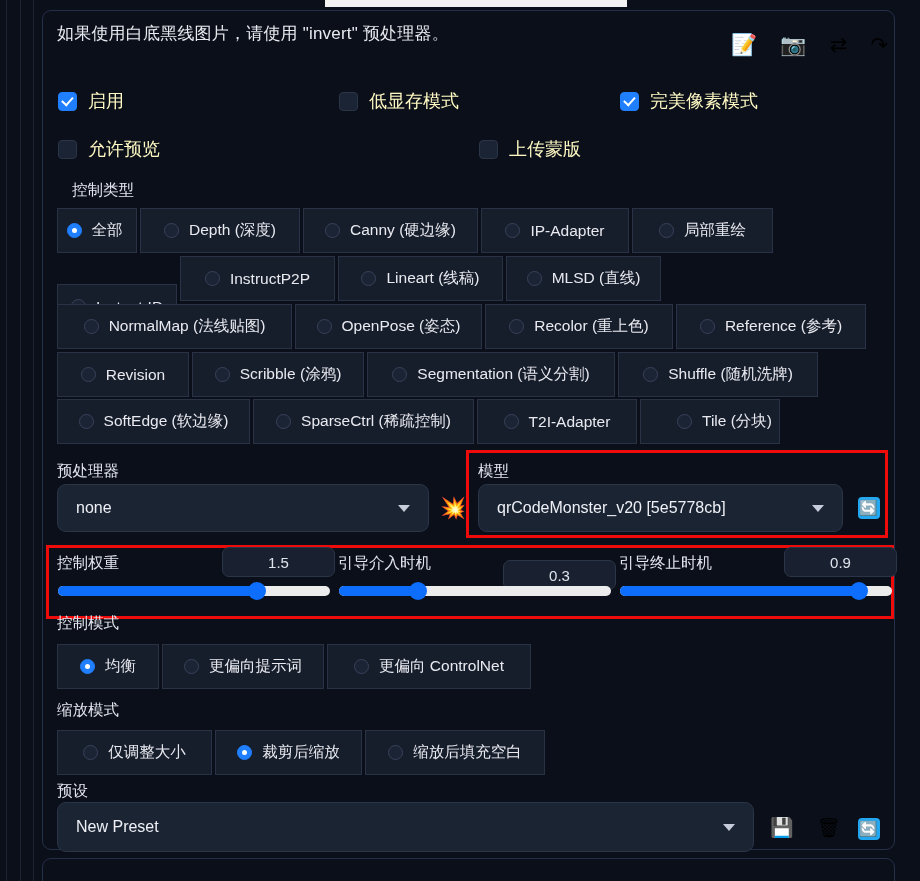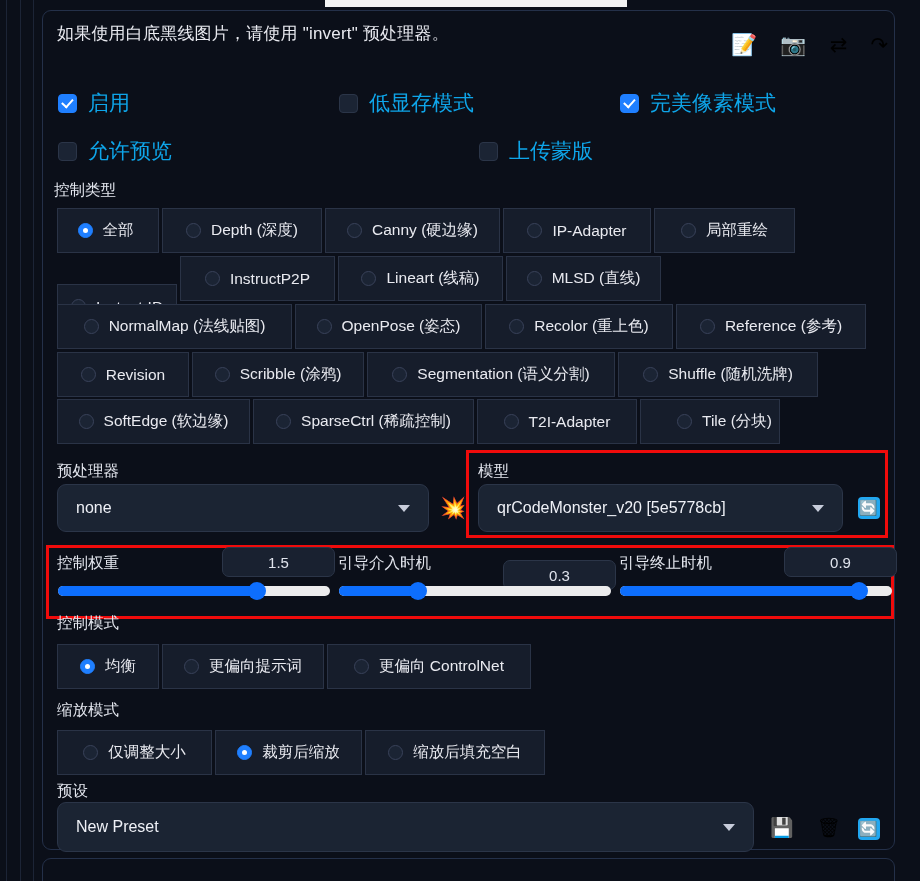--- a/index.html
+++ b/index.html
@@ -48,21 +48,21 @@
     background: #1b2434; border: 1px solid #2b3548;
     display: inline-flex; align-items: center; justify-content: center;
     flex: 0 0 auto;
   }
   .cb.on { background: #1f7fff; border-color: #1f7fff; }
   .cb.on::after {
     content: "";
     width: 5px; height: 9px; border: solid #fff; border-width: 0 2px 2px 0;
     transform: rotate(42deg) translate(-1px,-1px);
   }
-  .cblabel { margin-left: 11px; font-size: 21px; color: #0ea5e9; white-space: nowrap; }
+  .cblabel { margin-left: 11px; font-size: 18px; color: #fef9c3; white-space: nowrap; }
 
   
   .seclabel { position: absolute; font-size: 15.5px; color: #e3e6ee; }
 
   
   .rowgrid { position: absolute; display: flex; gap: 3px; }
   .pill {
     display: flex; align-items: center; justify-content: center; gap: 10px;
     height: 45px; padding: 0 16px;
     background: #161d2b; border: 1px solid #2a3346;
@@ -165,23 +165,23 @@
 
   <div class="cbrow" style="left:58px; top:137px;">
     <span class="cb"></span>
     <span class="cblabel">允许预览</span>
   </div>
   <div class="cbrow" style="left:479px; top:137px;">
     <span class="cb"></span>
     <span class="cblabel">上传蒙版</span>
   </div>
 
-  <div class="seclabel" style="left:54px; top:180px;">控制类型</div>
+  <div class="seclabel" style="left:72px; top:180px;">控制类型</div>
   <div class="rowgrid" id="ct-row-0" style="left:57px; top:208px;">
-      <div class="pill" style="width: 102px; padding-left: 11px;">
+      <div class="pill" style="width: 80px; padding-left: 11px;">
         <span class="rd on"></span>
         <span>全部</span>
       </div>
       <div class="pill" style="width: 160px;">
         <span class="rd"></span>
         <span>Depth (深度)</span>
       </div>
       <div class="pill" style="width: 175px;">
         <span class="rd"></span>
         <span>Canny (硬边缘)</span>

